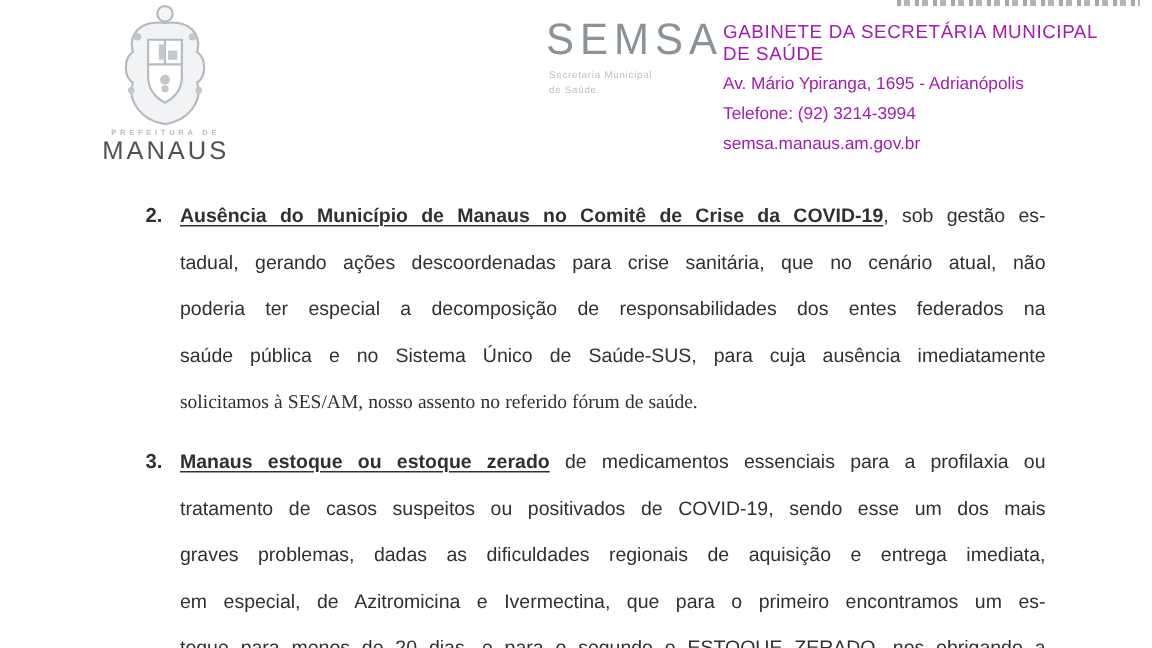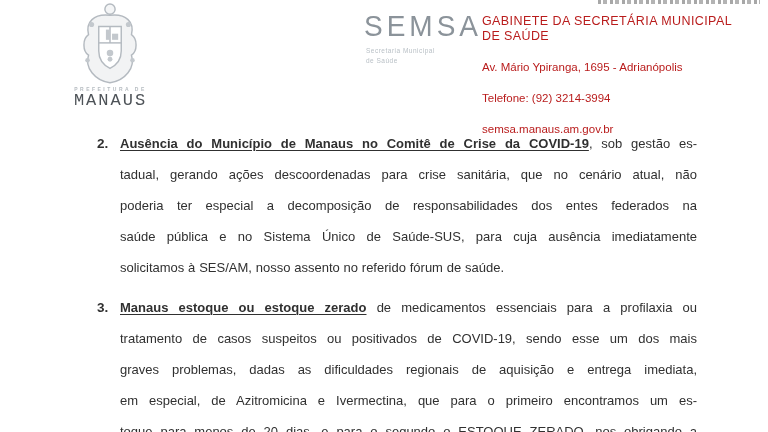--- a/index.html
+++ b/index.html
@@ -17,57 +17,57 @@
 
   
   .crest{position:absolute;top:2px;left:73px;width:74px;height:92px;}
   .manaus-tagline{
     position:absolute;top:86px;left:58px;width:105px;text-align:center;
     font-size:5px;letter-spacing:2.5px;color:#b6bcc1;filter:blur(.3px);
     font-weight:700;
   }
   .manaus-word{
     position:absolute;top:91px;left:58px;width:105px;text-align:center;
-    font-family:Liberation Mono, monospace;font-size:17px;letter-spacing:2px;
+    font-family:Liberation Sans, sans-serif;font-size:17px;letter-spacing:2px;
     color:#4e5358;
   }
 
   
   .semsa-word{
     position:absolute;top:10px;left:364px;
     font-size:28px;letter-spacing:4px;color:#8b939a;font-weight:400;
     transform:scaleY(1.05);transform-origin:top left;
   }
   .semsa-sub{
     position:absolute;left:366px;font-size:6.5px;color:#b9c0c6;
     letter-spacing:.5px;filter:blur(.35px);
   }
   .semsa-sub1{top:47px;}
   .semsa-sub2{top:57px;}
 
   
-  .office{position:absolute;top:14px;left:482px;width:250px;color:#b91c1c;}
+  .office{position:absolute;top:14px;left:482px;width:250px;color:#a21caf;}
   .office .title{
     font-size:12.5px;line-height:14.5px;letter-spacing:.4px;
     text-align:justify;text-align-last:justify;
   }
   .office .title2{text-align-last:left;}
-  .office .addr{font-size:11.5px;line-height:13px;margin-top:18px;}
+  .office .addr{font-size:11.5px;line-height:13px;margin-top:7px;}
 
   
   .body-block{position:absolute;top:128px;left:97px;width:600px;color:#303030;}
   .item{display:flex;}
   .item+.item{margin-top:9px;}
   .num{width:23px;flex:none;font-weight:700;font-size:13.5px;line-height:31px;}
   .lines{width:577px;flex:none;}
   .line{
     font-size:13px;line-height:31px;height:31px;overflow:hidden;
     text-align:justify;text-align-last:justify;word-spacing:.2px;
   }
-  .line.last{text-align-last:left;}
+  .line.last{text-align-last:left;font-family:Liberation Serif, serif;}
   .head{
     font-weight:700;text-decoration:underline;
     text-underline-offset:2px;text-decoration-thickness:1.2px;
   }
 </style>
 </head>
 <body>
 
 <div class="page">
 

